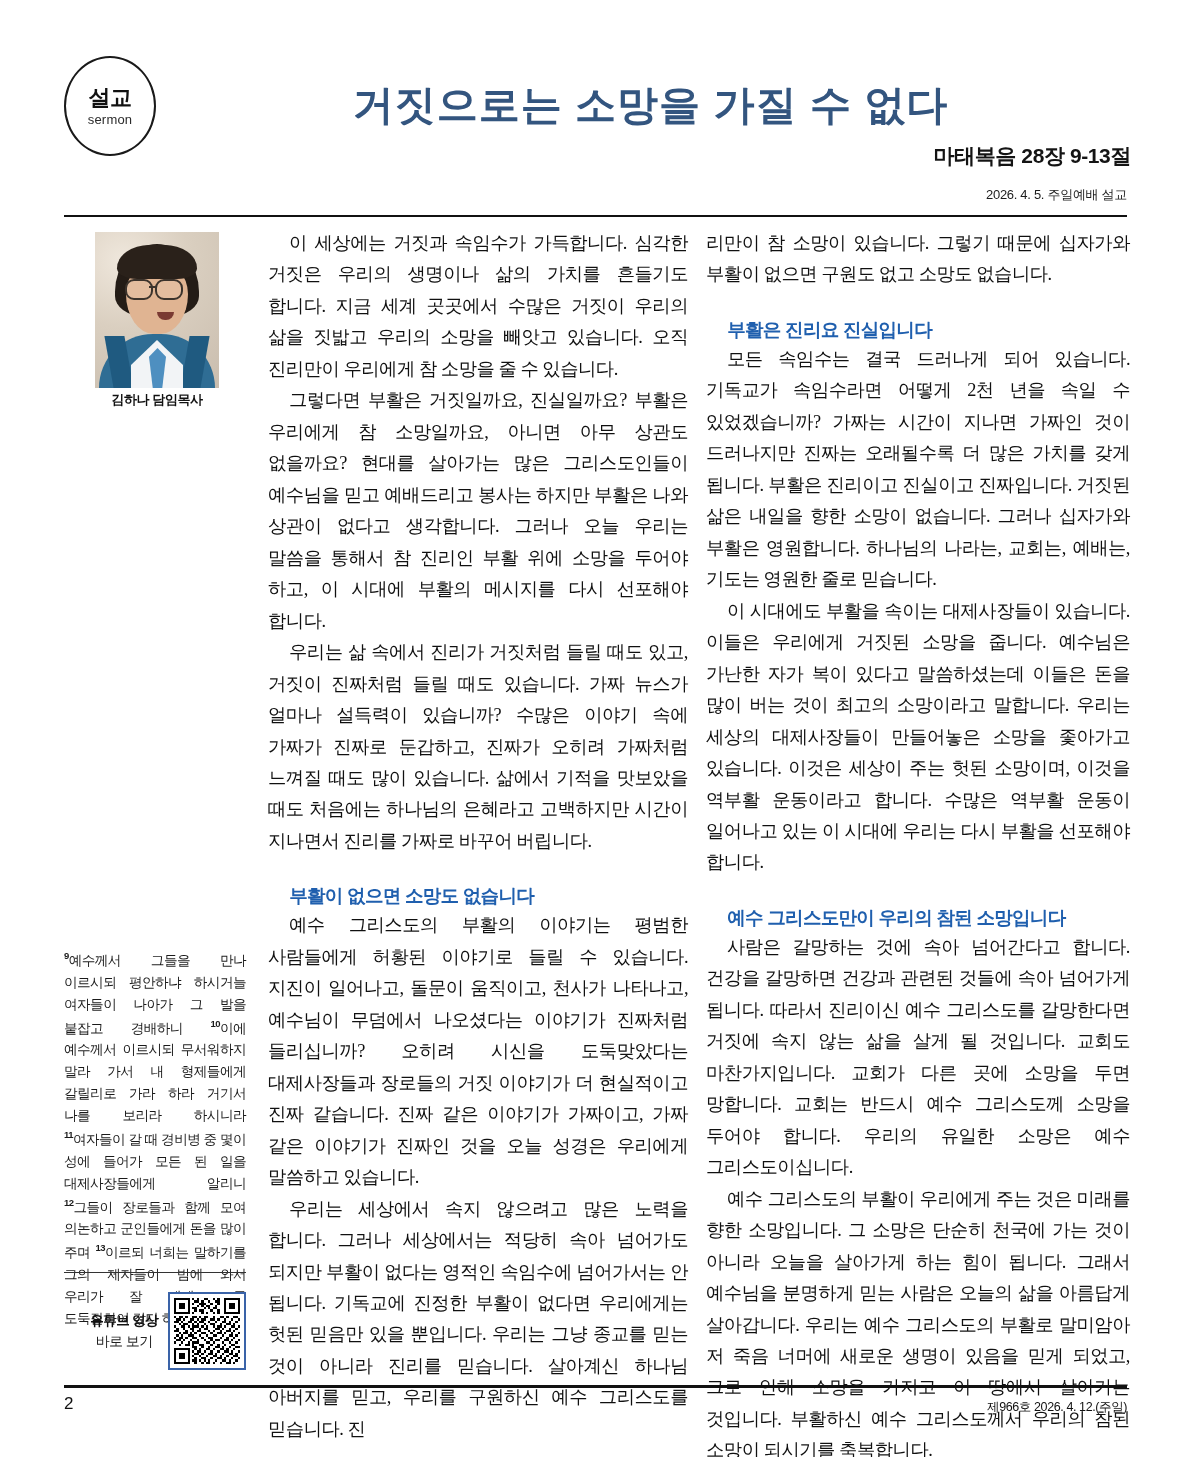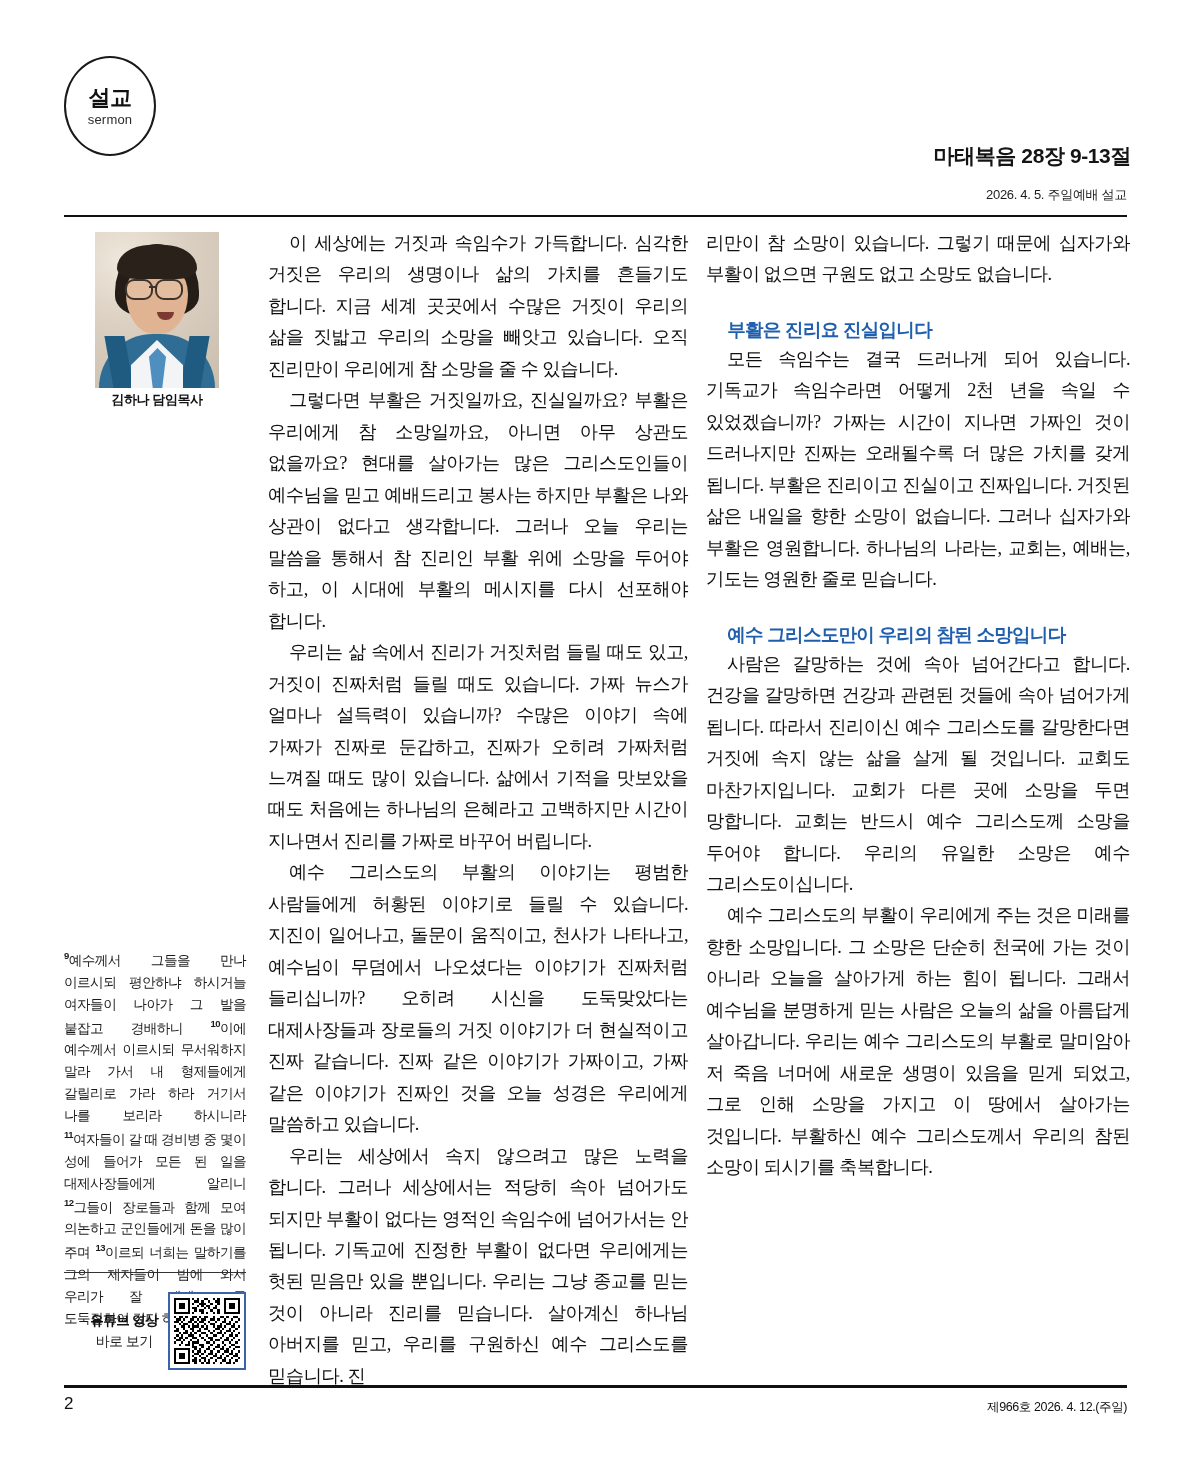--- a/index.html
+++ b/index.html
@@ -332,20 +332,21 @@
 </head>
 <body>
 
 <div id="page">
 
   <div class="badge">
     <span class="ko">설교</span>
     <span class="en">sermon</span>
   </div>
 
+  <div class="headline">거짓으로는 소망을 가질 수 없다</div>
   <div class="subhead-verse">마태복음 28장 9-13절</div>
   <div class="dateline">2026. 4. 5. 주일예배 설교</div>
   <div class="rule-top"></div>
 
   <div class="col-left">
     <div class="portrait">
       <div class="bg"></div>
       <div class="hair"></div>
       <div class="face"></div>
       <div class="hair-front"></div>
@@ -610,29 +611,31 @@
       </svg>
     </div>
   </div>
 
   <div class="col-mid">
     <p class="body-p">이 세상에는 거짓과 속임수가 가득합니다. 심각한 거짓은 우리의 생명이나 삶의 가치를 흔들기도 합니다. 지금 세계 곳곳에서 수많은 거짓이 우리의 삶을 짓밟고 우리의 소망을 빼앗고 있습니다. 오직 진리만이 우리에게 참 소망을 줄 수 있습니다.</p>
 
     <p class="body-p">그렇다면 부활은 거짓일까요, 진실일까요? 부활은 우리에게 참 소망일까요, 아니면 아무 상관도 없을까요? 현대를 살아가는 많은 그리스도인들이 예수님을 믿고 예배드리고 봉사는 하지만 부활은 나와 상관이 없다고 생각합니다. 그러나 오늘 우리는 말씀을 통해서 참 진리인 부활 위에 소망을 두어야 하고, 이 시대에 부활의 메시지를 다시 선포해야 합니다.</p>
     <p class="body-p">우리는 삶 속에서 진리가 거짓처럼 들릴 때도 있고, 거짓이 진짜처럼 들릴 때도 있습니다. 가짜 뉴스가 얼마나 설득력이 있습니까? 수많은 이야기 속에 가짜가 진짜로 둔갑하고, 진짜가 오히려 가짜처럼 느껴질 때도 많이 있습니다. 삶에서 기적을 맛보았을 때도 처음에는 하나님의 은혜라고 고백하지만 시간이 지나면서 진리를 가짜로 바꾸어 버립니다.</p>
 
+    <h2 class="sec-head">부활이 없으면 소망도 없습니다</h2>
     <p class="body-p">예수 그리스도의 부활의 이야기는 평범한 사람들에게 허황된 이야기로 들릴 수 있습니다. 지진이 일어나고, 돌문이 움직이고, 천사가 나타나고, 예수님이 무덤에서 나오셨다는 이야기가 진짜처럼 들리십니까? 오히려 시신을 도둑맞았다는 대제사장들과 장로들의 거짓 이야기가 더 현실적이고 진짜 같습니다. 진짜 같은 이야기가 가짜이고, 가짜 같은 이야기가 진짜인 것을 오늘 성경은 우리에게 말씀하고 있습니다.</p>
     <p class="body-p">우리는 세상에서 속지 않으려고 많은 노력을 합니다. 그러나 세상에서는 적당히 속아 넘어가도 되지만 부활이 없다는 영적인 속임수에 넘어가서는 안 됩니다. 기독교에 진정한 부활이 없다면 우리에게는 헛된 믿음만 있을 뿐입니다. 우리는 그냥 종교를 믿는 것이 아니라 진리를 믿습니다. 살아계신 하나님 아버지를 믿고, 우리를 구원하신 예수 그리스도를 믿습니다. 진</p>
   </div>
 
   <div class="col-right">
     <p class="body-p" style="text-indent:0;">리만이 참 소망이 있습니다. 그렇기 때문에 십자가와 부활이 없으면 구원도 없고 소망도 없습니다.</p>
 
     <h2 class="sec-head">부활은 진리요 진실입니다</h2>
     <p class="body-p">모든 속임수는 결국 드러나게 되어 있습니다. 기독교가 속임수라면 어떻게 2천 년을 속일 수 있었겠습니까? 가짜는 시간이 지나면 가짜인 것이 드러나지만 진짜는 오래될수록 더 많은 가치를 갖게 됩니다. 부활은 진리이고 진실이고 진짜입니다. 거짓된 삶은 내일을 향한 소망이 없습니다. 그러나 십자가와 부활은 영원합니다. 하나님의 나라는, 교회는, 예배는, 기도는 영원한 줄로 믿습니다.</p>
+    <p class="body-p">이 시대에도 부활을 속이는 대제사장들이 있습니다. 이들은 우리에게 거짓된 소망을 줍니다. 예수님은 가난한 자가 복이 있다고 말씀하셨는데 이들은 돈을 많이 버는 것이 최고의 소망이라고 말합니다. 우리는 세상의 대제사장들이 만들어놓은 소망을 좇아가고 있습니다. 이것은 세상이 주는 헛된 소망이며, 이것을 역부활 운동이라고 합니다. 수많은 역부활 운동이 일어나고 있는 이 시대에 우리는 다시 부활을 선포해야 합니다.</p>
 
     <h2 class="sec-head">예수 그리스도만이 우리의 참된 소망입니다</h2>
     <p class="body-p">사람은 갈망하는 것에 속아 넘어간다고 합니다. 건강을 갈망하면 건강과 관련된 것들에 속아 넘어가게 됩니다. 따라서 진리이신 예수 그리스도를 갈망한다면 거짓에 속지 않는 삶을 살게 될 것입니다. 교회도 마찬가지입니다. 교회가 다른 곳에 소망을 두면 망합니다. 교회는 반드시 예수 그리스도께 소망을 두어야 합니다. 우리의 유일한 소망은 예수 그리스도이십니다.</p>
     <p class="body-p">예수 그리스도의 부활이 우리에게 주는 것은 미래를 향한 소망입니다. 그 소망은 단순히 천국에 가는 것이 아니라 오늘을 살아가게 하는 힘이 됩니다. 그래서 예수님을 분명하게 믿는 사람은 오늘의 삶을 아름답게 살아갑니다. 우리는 예수 그리스도의 부활로 말미암아 저 죽음 너머에 새로운 생명이 있음을 믿게 되었고, 그로 인해 소망을 가지고 이 땅에서 살아가는 것입니다. 부활하신 예수 그리스도께서 우리의 참된 소망이 되시기를 축복합니다.</p>
   </div>
 
   <div class="bottom-rule"></div>
   <div class="page-num">2</div>
   <div class="issue">제966호 2026. 4. 12.(주일)</div>
 

